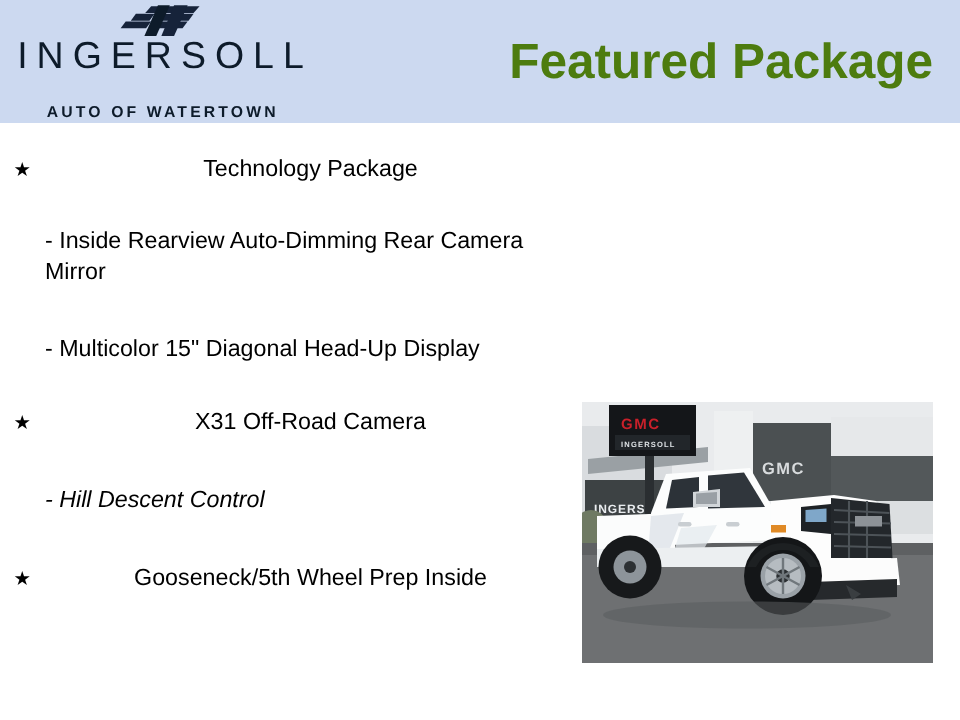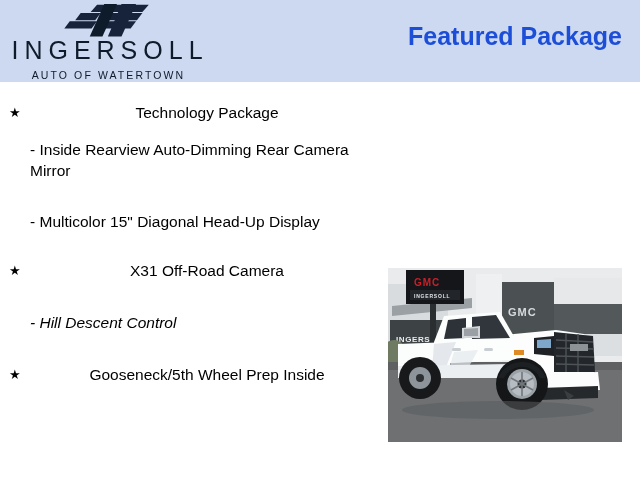--- a/index.html
+++ b/index.html
@@ -53,35 +53,35 @@
     letter-spacing: 6.0px;
     color: #0d1b2a;
     line-height: 1;
     margin-top: 0px;
     padding-left: 6px;
     font-family: "Liberation Sans", sans-serif;
   }
 
   .brand-sub {
     font-size: 10.5px;
-    font-weight: normal;
+    font-weight: bold;
     letter-spacing: 2.1px;
     color: #0d1b2a;
     line-height: 1;
-    margin-top: 7px;
+    margin-top: 20px;
     padding-left: 3px;
   }
 
   .header-title {
     position: absolute;
     right: 18px;
     top: 22px;
-    font-size: 25px;
+    font-size: 33px;
     font-weight: bold;
-    color: #1d4ed8;
+    color: #4d7c0f;
     letter-spacing: 0px;
     white-space: nowrap;
   }
 
   
   .content {
     position: absolute;
     left: 0;
     top: 82px;
     width: 640px;
@@ -125,21 +125,21 @@
   .feature-sub {
     font-size: 15.5px;
     line-height: 21px;
     color: #000;
     padding-left: 30px;
     padding-right: 14px;
   }
 
   
   .sp-main-top   { margin-top: 21px; }
-  .sp-sub-top    { margin-top: 17px; }
+  .sp-sub-top    { margin-top: 28px; }
   .sp-sub-gap    { margin-top: 30px; }
   .sp-main-gap   { margin-top: 29px; }
   .sp-sub-gap2   { margin-top: 32px; font-style: italic; }
   .sp-main-gap2  { margin-top: 32px; }
 
   
   .photo {
     position: absolute;
     left: 388px;
     top: 186px;

